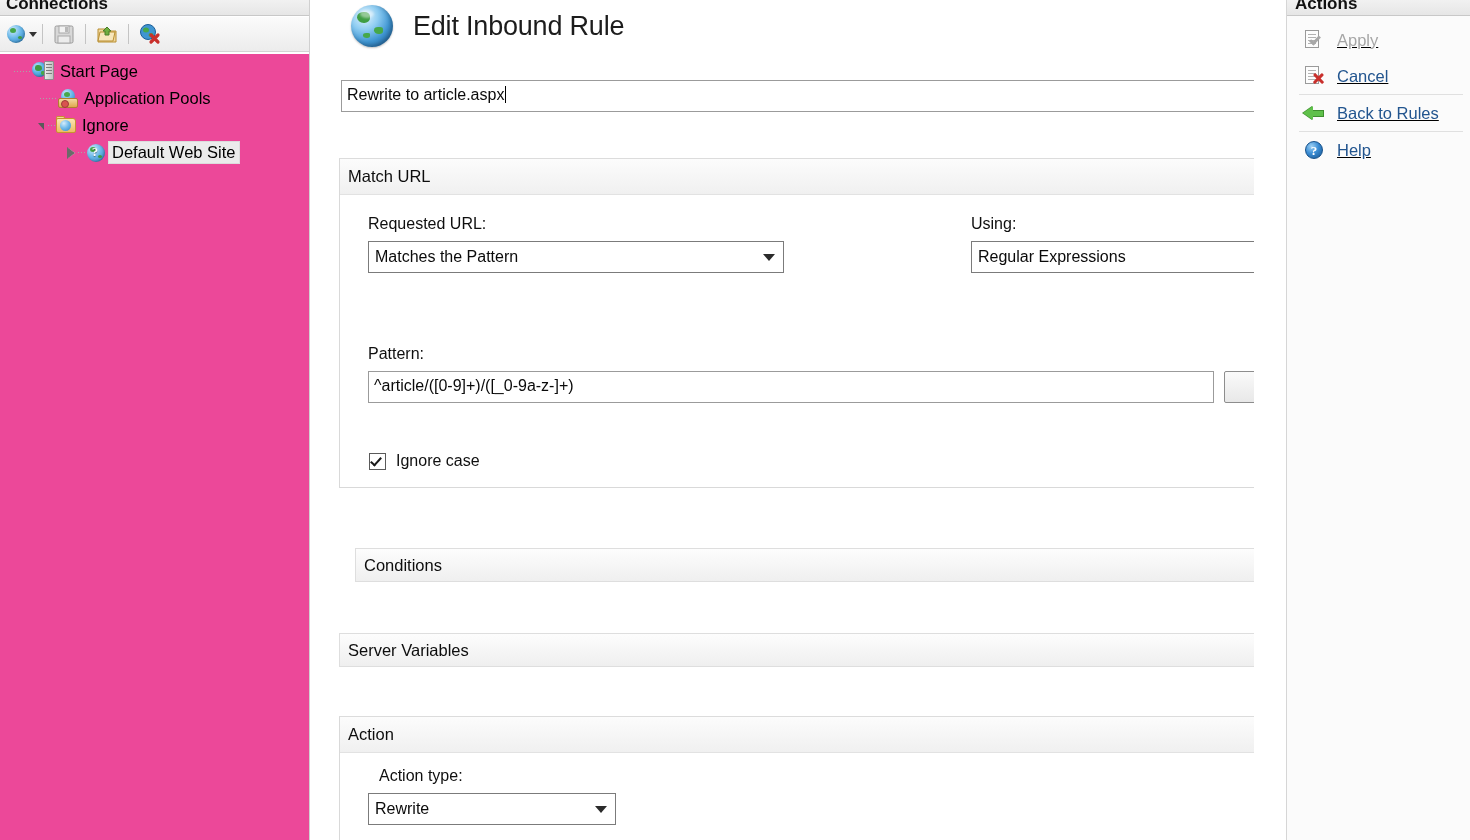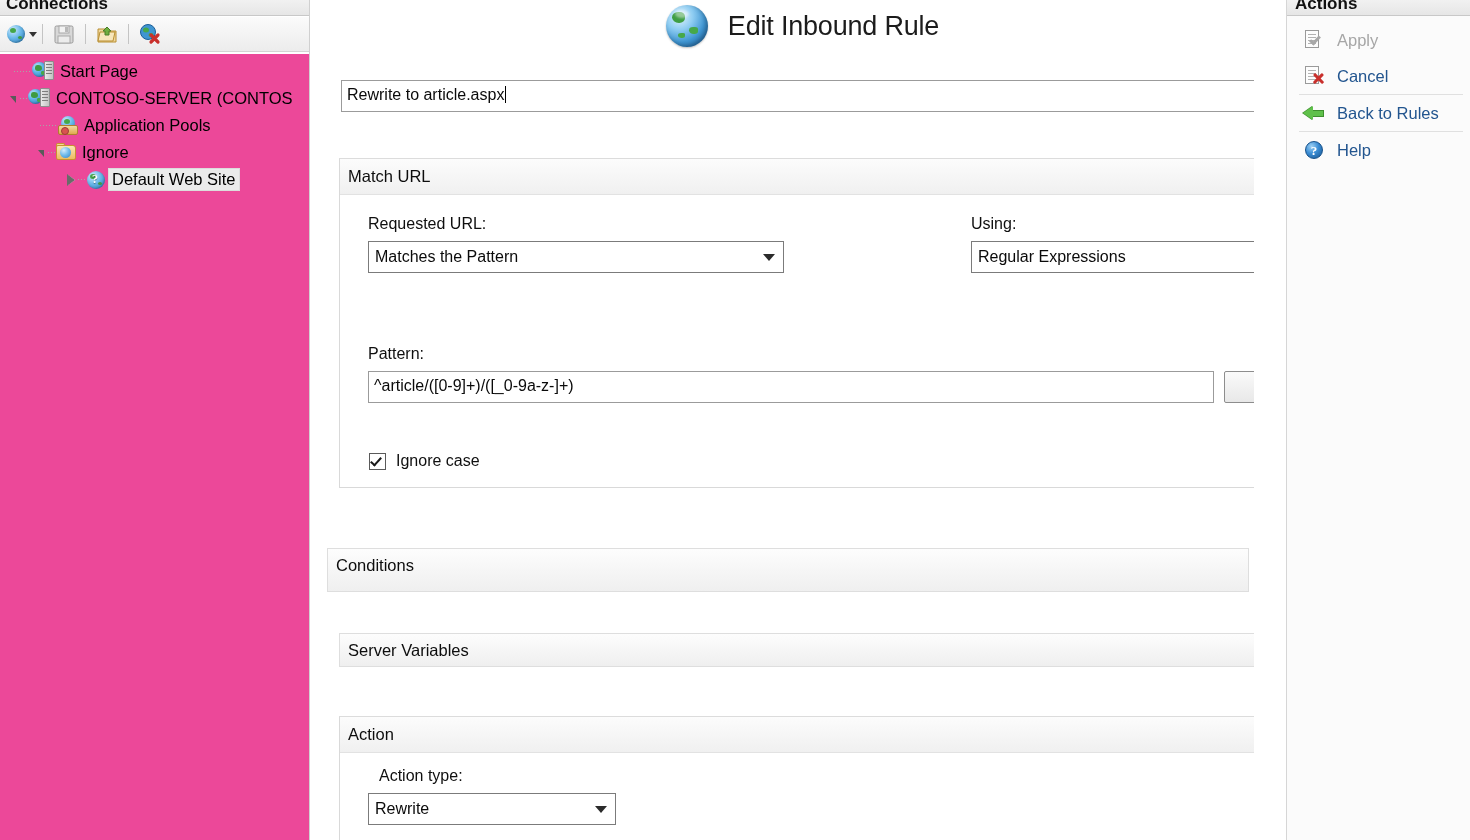--- a/index.html
+++ b/index.html
@@ -168,21 +168,21 @@
     text-shadow: 0 1px 1px rgba(0,0,0,.4);
   }
 
   
   #content-pane {
     position: absolute; left: 311px; top: 0; width: 943px; height: 840px;
     background: #ffffff; overflow: hidden;
   }
   #page-header {
     position: absolute; left: 0; top: 0; width: 943px; height: 52px;
-    display: flex; align-items: center; padding-left: 40px; justify-content: center;
+    display: flex; align-items: center; padding-left: 40px;
   }
   .header-globe {
     width: 42px; height: 42px; border-radius: 50%; position: relative;
     background: radial-gradient(circle at 32% 27%, #e1f3fd 0%, #8fcdf2 32%, #3f95d2 62%, #1a5f9e 100%);
     box-shadow: inset -2px -2px 4px rgba(0,0,0,.28), 0 1px 2px rgba(0,0,0,.25);
     flex: 0 0 42px;
   }
   .header-globe::before {
     content:""; position:absolute; left:6px; top:7px; width:13px; height:11px;
     background:#3f9e44; border-radius: 55% 45% 50% 60%;
@@ -281,21 +281,21 @@
   #actions-header {
     position: absolute; left: 0; top: -7px; width: 184px; height: 23px;
     background: linear-gradient(to bottom, #f6f6f6 0%, #e6e6e6 100%);
     border-bottom: 1px solid #c8c8c8;
     font-size: 17px; font-weight: bold; color: #101010;
     padding-left: 8px; line-height: 22px; white-space: nowrap;
   }
   #actions-list { position: absolute; left: 0; top: 22px; width: 184px; }
   .action-item {
     position: relative; display: flex; align-items: center;
-    height: 36px; padding-left: 16px;
+    height: 36px; padding-left: 16px; text-decoration: underline;
   }
   .action-item .txt {
     font-size: 16.5px; margin-left: 12px; color: #22558f;
   }
   .action-item.disabled .txt { color: #a6a6a6; }
   .action-sep {
     height: 1px; background: #e0e0e0; margin: 0 8px 0 12px;
   }
   .ai-icon { width: 22px; height: 22px; position: relative; flex: 0 0 22px; }
 
@@ -395,31 +395,20 @@
 
       <div class="tree-row" style="padding-left:14px;">
         <span class="dotline" style="width:18px;"></span>
         <span class="ico ico-server">
           <span class="globe"></span>
             <span class="tower"></span>
         </span>
         <span class="lbl">Start Page</span>
       </div>
 
-      <div class="tree-row" style="padding-left:6px;">
-        <span class="expander">
-            <span class="tri-down"></span>
-          </span>
-        <span class="dotline" style="width:8px;"></span>
-        <span class="ico ico-server">
-          <span class="globe"></span>
-            <span class="tower"></span>
-        </span>
-        <span class="lbl">CONTOSO-SERVER (CONTOS</span>
-      </div>
 
       <div class="tree-row" style="padding-left:40px;">
         <span class="dotline" style="width:18px;"></span>
         <span class="ico ico-pool">
           <span class="g"></span>
             <span class="b"></span>
         </span>
         <span class="lbl">Application Pools</span>
       </div>
 
@@ -485,21 +474,21 @@
       <div class="side-btn" style="left:884px; top:212px; width:60px; height:32px;"></div>
 
       <div class="chk-row" style="left:29px; top:293px;">
         <span class="chk-box">
           <span class="tick"></span>
         </span>
         <span class="chk-label">Ignore case</span>
       </div>
     </div>
 
-    <div class="section-bar" style="left:16px; top:548px; width:922px; height:44px;">
+    <div class="section-bar" style="left:44px; top:548px; width:922px; height:34px;">
       <span class="t">Conditions</span>
     </div>
 
     <div class="section-bar" style="left:28px; top:633px; width:922px; height:34px;">
       <span class="t">Server Variables</span>
     </div>
 
     <div class="groupbox" style="left:28px; top:716px; width:922px; height:160px;">
       <div class="group-title-bar"></div>
       <div class="group-title">Action</div>

